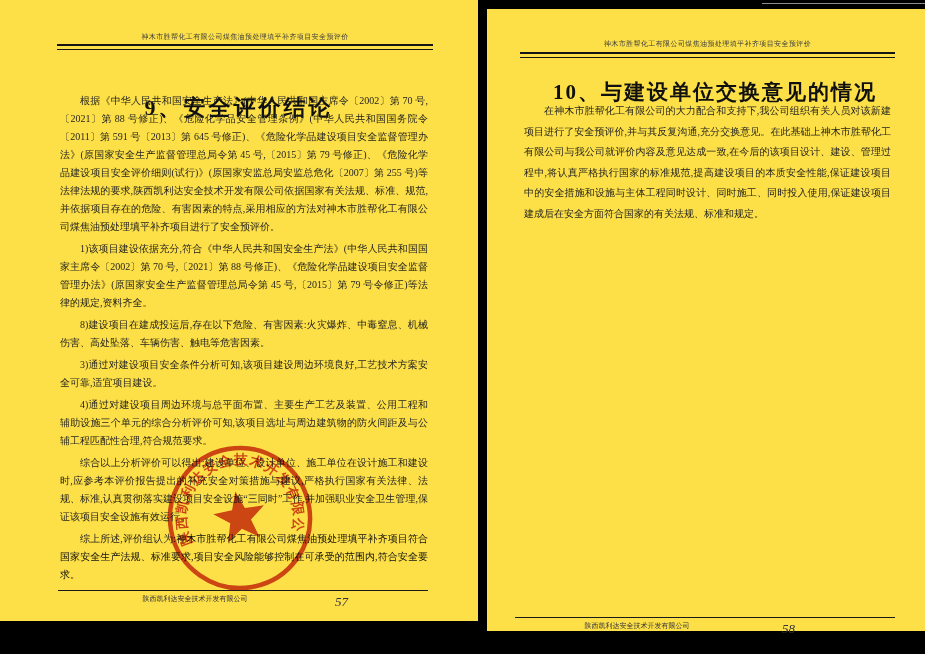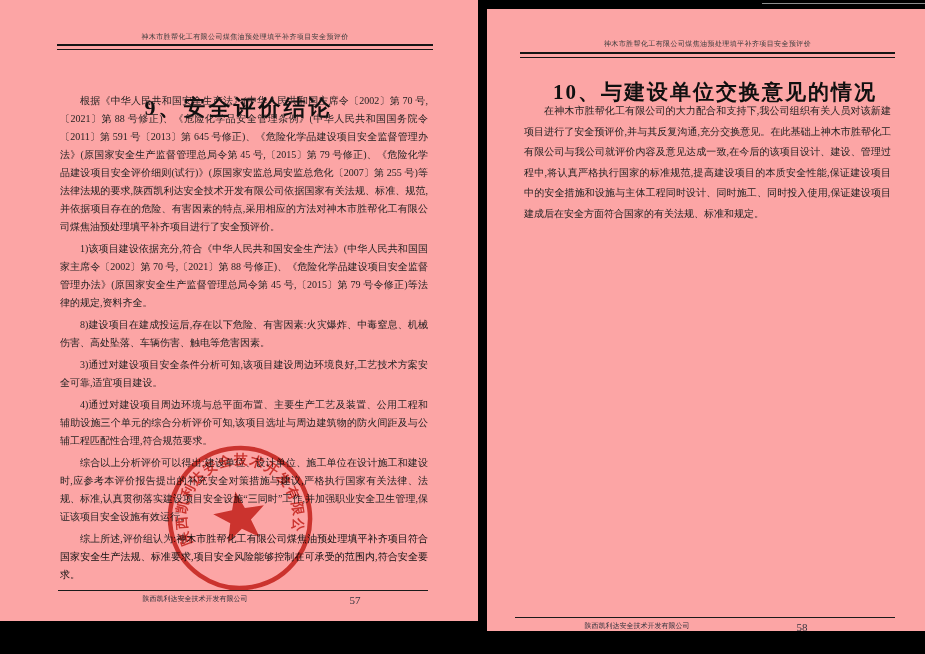--- a/index.html
+++ b/index.html
@@ -1,21 +1,21 @@
 <!DOCTYPE html>
 <html><head>
 <meta charset="utf-8">
 <style>
   html,body{margin:0;padding:0;}
   body{
     width:925px;height:654px;position:relative;overflow:hidden;
     background:#000;
     font-family:"Liberation Serif","DejaVu Serif",serif;
   }
-  .page{position:absolute;background:#fca5a5;box-sizing:border-box;}
+  .page{position:absolute;background:#fde047;box-sizing:border-box;}
   #left-page{left:0;top:0;width:478px;height:621px;}
   #right-page{left:487px;top:9px;width:438px;height:622px;}
 
   .running-head{
     position:absolute;text-align:center;
     font-size:7px;color:#3d3d3d;letter-spacing:.4px;
     font-family:"Liberation Serif","DejaVu Serif",serif;
   }
   #left-page .running-head{top:32px;left:57px;width:376px;}
   #right-page .running-head{top:30px;left:33px;width:375px;}
@@ -42,21 +42,21 @@
   #right-page .body-text{top:88px;left:33px;right:30px;line-height:20.5px;}
   .body-text p{margin:4px;text-indent:2em;}
   .body-text strong{font-weight:normal;color:#111;}
 
   .footer-rule{position:absolute;height:1px;background:#1a1a1a;}
   #left-page .footer-rule{top:590px;left:58px;width:370px;}
   #right-page .footer-rule{top:608px;left:28px;width:380px;}
   .footer-company{position:absolute;font-size:7px;color:#33333d;text-align:center;}
   #left-page .footer-company{top:594px;left:90px;width:210px;}
   #right-page .footer-company{top:612px;left:45px;width:210px;}
-  .footer-pagenum{position:absolute;font-size:11px;color:#33333d;text-align:center;}
+  .footer-pagenum{position:absolute;font-size:13px;color:#33333d;font-style:italic;}
   #left-page .footer-pagenum{top:594px;left:335px;width:40px;}
   #right-page .footer-pagenum{top:612px;left:295px;width:40px;}
 
   #company-seal{
     position:absolute;left:160px;top:438px;width:160px;height:160px;
     transform:rotate(-10deg);
     mix-blend-mode:multiply;opacity:.88;
     pointer-events:none;
   }
   #page-edge-line{

